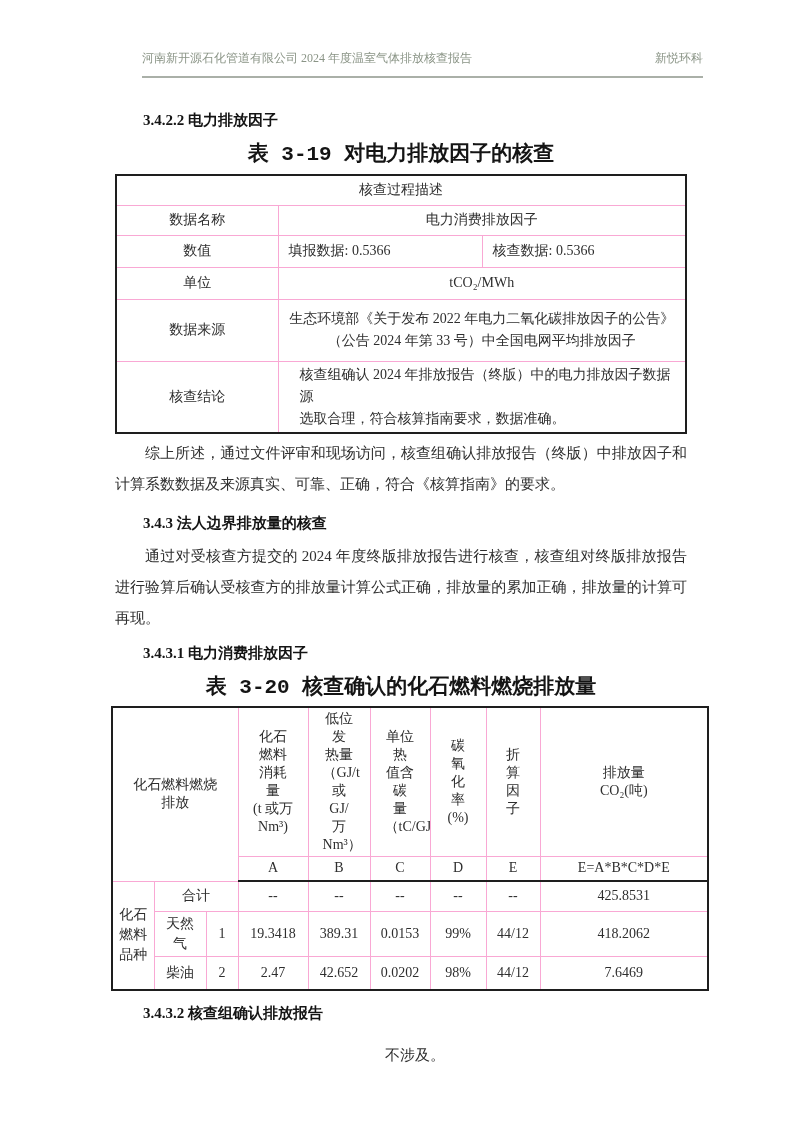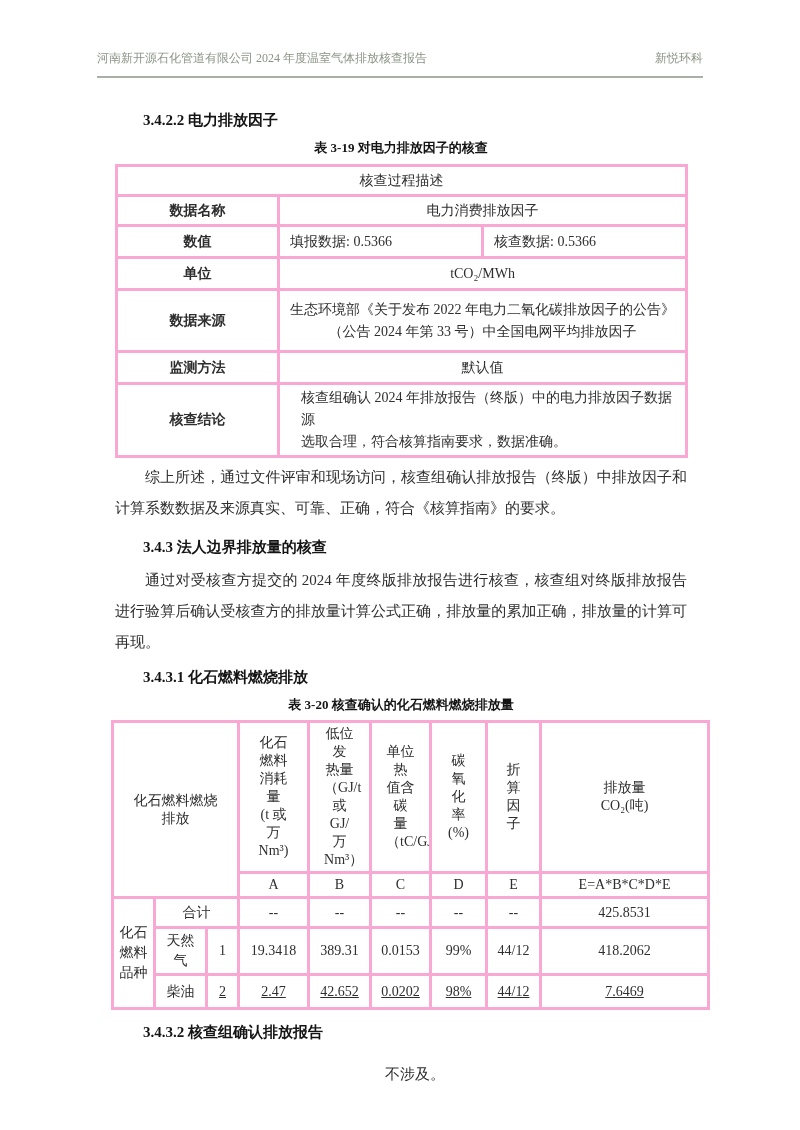--- a/index.html
+++ b/index.html
@@ -1,57 +1,57 @@
 <!DOCTYPE html>
 <html><head>
 <meta charset="utf-8">
 <style>
   * { margin:0; padding:0; box-sizing:border-box; }
   html,body { width:800px; height:1130px; background:#ffffff; }
   body { font-family:"Liberation Serif","DejaVu Serif",serif; color:#2b2b2b; overflow:hidden; }
   .page { position:relative; width:800px; height:1130px; padding:50px 97px 0 97px; background:#fff; }
 
   .doc-header { display:flex; justify-content:space-between; align-items:flex-end;
-                font-size:12px; color:#8a9486; padding-bottom:9px; border-bottom:2px solid #aab0a8; }
+                font-size:12px; color:#8a9486; padding-bottom:9px; border-bottom:2px solid #aab0a8;margin-left:45px; }
 
   main { padding:0 16px 0 18px; }
 
   .heading { font-weight:bold; font-size:15px; color:#141414; margin-left:28px; }
   .h-s1 { margin-top:33px; }
   .h-s2 { margin-top:14px; }
   .h-s3 { margin-top:10px; }
   .h-s4 { margin-top:13px; }
 
-  .tbl-title { font-weight:bold; font-size:13px; color:#141414; text-align:center; margin-top:9px; }
+  .tbl-title { font-weight:bold; font-size:21px; color:#141414; text-align:center; margin-top:9px;font-family:Liberation Mono, monospace; }
 
   .para { font-size:15px; line-height:31px; text-align:justify; text-indent:2em; color:#2e2e2e; }
   .para1 { margin-top:4px; }
   .para2 { margin-top:8px;font-family:Liberation Serif, serif; }
   .para3 { margin:17px 0 0 28px; text-indent:0; text-align:center; }
 
   table { border-collapse:collapse; table-layout:fixed; font-size:14px; color:#2e2e2e; }
-  td { border:3px solid #f9a8d4; text-align:center; vertical-align:middle; padding:2px 4px; overflow:hidden; }
+  td { border:1px solid #f9a8d4; text-align:center; vertical-align:middle; padding:2px 4px; overflow:hidden; }
 
   .t19 { width:570px; margin-top:7px; border:2px solid #1e1e1e; }
-  .t19 .lbl { font-weight:bold;margin-left:10px; }
+  .t19 .lbl { font-weight:normal;margin-left:10px; }
   .t19 .r-cap td { height:30px; }
   .t19 .r-name td { height:30px; }
   .t19 .r-val td { height:32px; }
   .t19 .r-unit td { height:32px; }
   .t19 .r-src td { height:62px; }
   .t19 .r-mth td { height:32px; }
   .t19 .r-con td { height:54px; }
   .t19 .left { text-align:left; padding-left:10px; }
   .cell-lines div { line-height:22px; }
   .cell-lines.lft { text-align:left; padding-left:21px; }
 
   .t20 { width:596px; margin:6px 0 0 -4px; border:2px solid #1e1e1e; }
   .t20 .hdr td { height:112px; line-height:18px; white-space:pre-line; padding:2px 14px;margin-left:18px; }
   .t20 .letters td { height:25px; border-bottom:2px solid #1e1e1e; }
-  .t20 .dr td { height:34px;text-decoration:underline; }
+  .t20 .dr td { height:34px; }
   .t20 .dr-tall td { height:44px; }
   .t20 .dr-sum td { height:30px; }
   .vwrap { display:inline-block; width:2.15em; line-height:20px; }
   .gcell { line-height:20px; }
 
   .page-num { position:absolute; top:1048px; left:0; width:100%; text-align:center;
               font-size:12px; color:#4a4a4a; }
 </style>
 </head>
 <body>
@@ -91,41 +91,37 @@
         <td class="lbl">单位</td>
         <td colspan="2">tCO₂/MWh</td>
       </tr>
       <tr class="r-src">
         <td class="lbl">数据来源</td>
         <td colspan="2" class="cell-lines">
           <div>生态环境部《关于发布 2022 年电力二氧化碳排放因子的公告》</div>
           <div>（公告 2024 年第 33 号）中全国电网平均排放因子</div>
         </td>
       </tr>
-      <tr class="r-mth">
-        <td class="lbl">监测方法</td>
-        <td colspan="2">默认值</td>
-      </tr>
       <tr class="r-con">
         <td class="lbl">核查结论</td>
         <td colspan="2" class="cell-lines lft">
           <div>核查组确认 2024 年排放报告（终版）中的电力排放因子数据源</div>
           <div>选取合理，符合核算指南要求，数据准确。</div>
         </td>
       </tr>
     </tbody>
       </table>
 
     <p class="para para1">综上所述，通过文件评审和现场访问，核查组确认排放报告（终版）中排放因子和计算系数数据及来源真实、可靠、正确，符合《核算指南》的要求。</p>
 
     <div class="heading h-s2">3.4.3 法人边界排放量的核查</div>
 
     <p class="para para2">通过对受核查方提交的 2024 年度终版排放报告进行核查，核查组对终版排放报告进行验算后确认受核查方的排放量计算公式正确，排放量的累加正确，排放量的计算可再现。</p>
 
-    <div class="heading h-s3">3.4.3.1 化石燃料燃烧排放</div>
+    <div class="heading h-s3">3.4.3.1 电力消费排放因子</div>
     <div class="tbl-title">表 3-20 核查确认的化石燃料燃烧排放量</div>
 
     <table class="t20">
       <colgroup>
         <col style="width:42px">
           <col style="width:52px">
           <col style="width:32px">
         <col style="width:70px">
           <col style="width:62px">
           <col style="width:60px">

